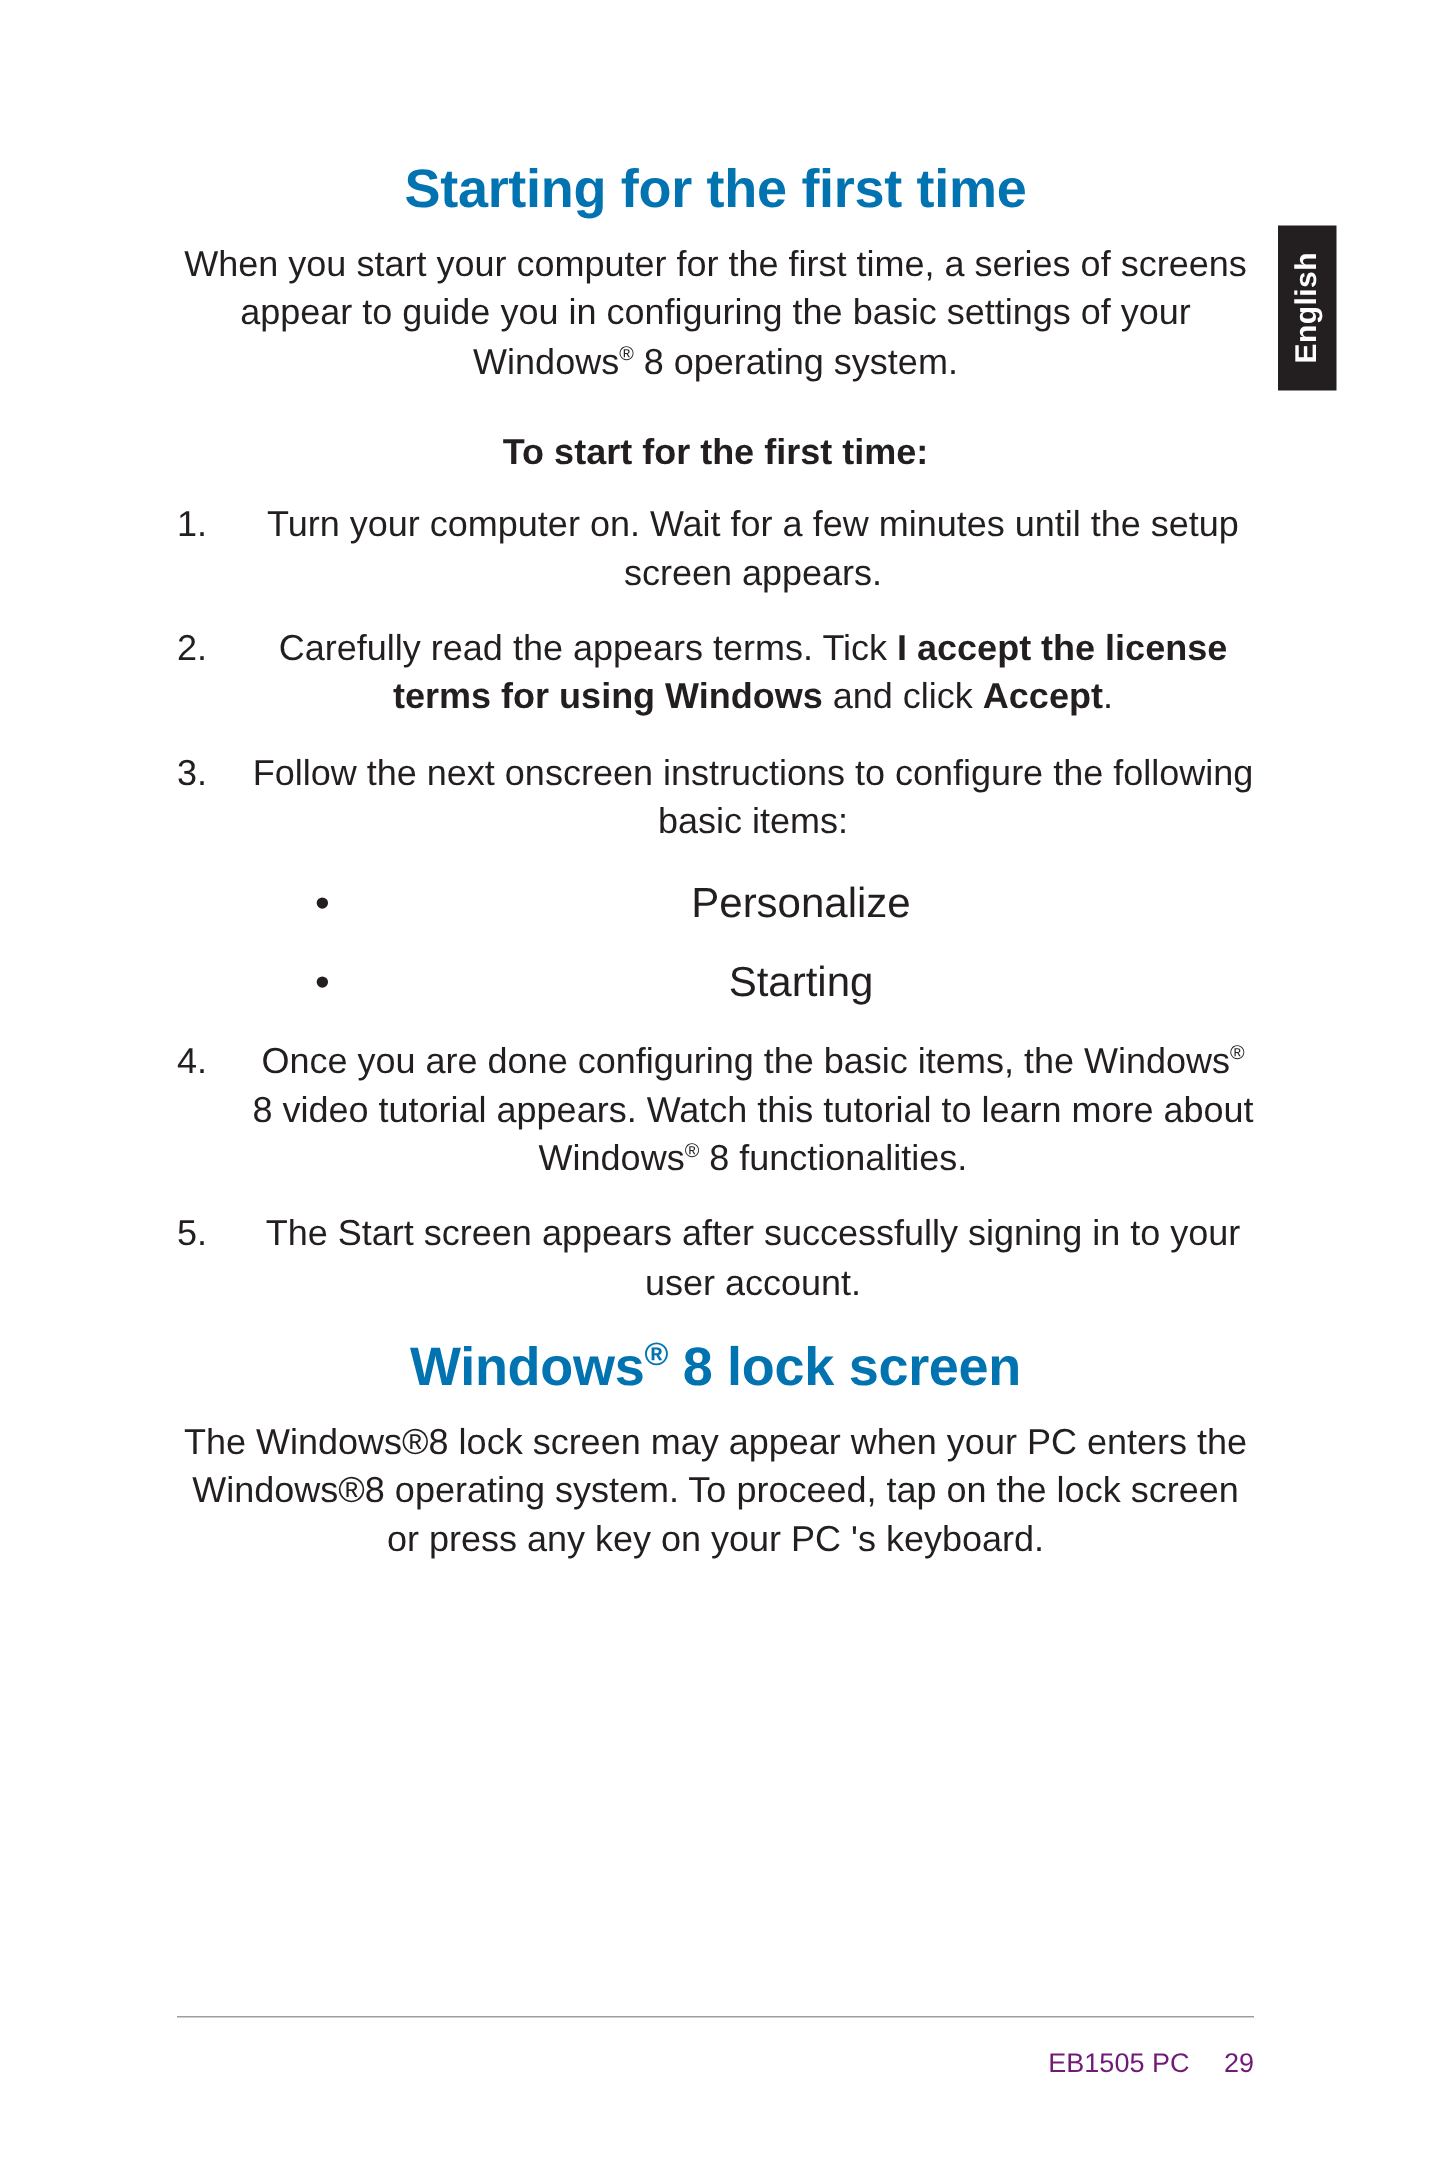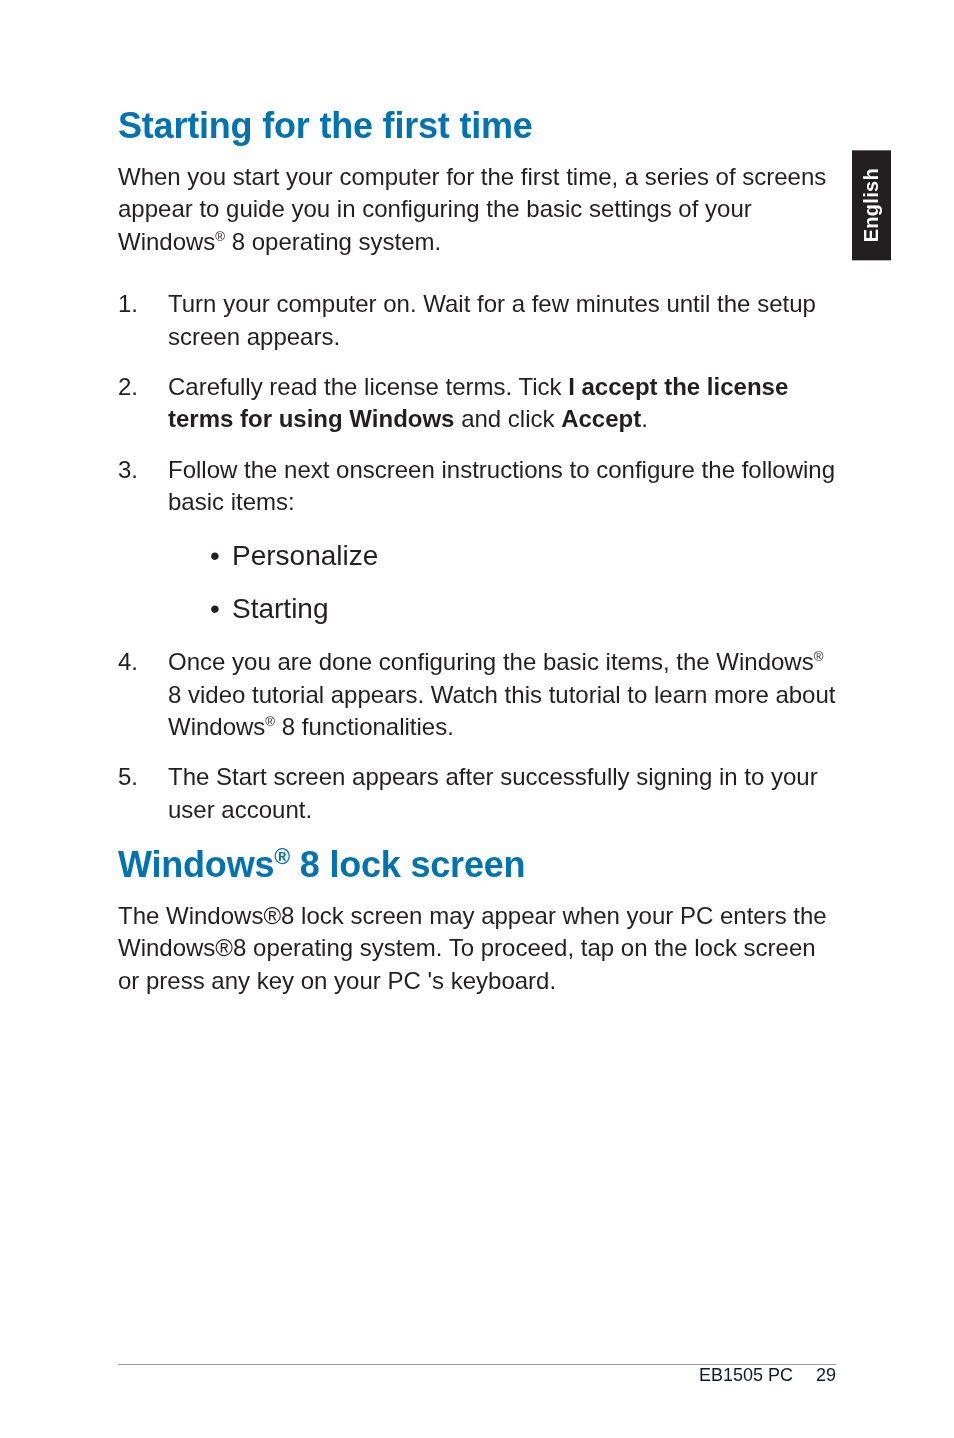--- a/index.html
+++ b/index.html
@@ -1,18 +1,19 @@
 <!DOCTYPE html>
 <html><head>
 <meta charset="utf-8">
 <style>
   * {
     margin: 0;
     padding: 0;
     box-sizing: border-box;
+    text-align: center;
   }
   body {
     width: 954px;
     height: 1438px;
     background: #ffffff;
     font-family: "Segoe UI", "Myriad Pro", Arial, sans-serif;
     position: relative;
     color: #231f20;
   }
   .page {
@@ -97,51 +98,52 @@
   }
   .bold {
     font-weight: 700;
   }
   .footer {
     position: absolute;
     bottom: 52px;
     left: 118px;
     right: 118px;
     border-top: 1px solid #9e9e9e;
-    padding-top: 0;
+    padding-top: 20px;
     text-align: right;
     font-size: 18px;
-    color: #0f172a;
+    color: #701a75;
   }
   .footer .pagenum {
     margin-left: 18px;
   }
 </style>
 </head>
 <body>
 
 <div class="side-tab">English</div>
 
 <div class="page">
 
   <h1 class="blue">Starting for the first time</h1>
 
   <p class="intro">
     <span>When you start your computer for the first time, a series of screens appear to guide you in configuring the basic settings of your Windows</span><span class="sup">®</span><span> 8 operating system.</span>
   </p>
 
+  <div class="subhead">To start for the first time:</div>
 
   <ol>
     <li>
       <span class="num">1.</span>
       <span>Turn your computer on. Wait for a few minutes until the setup screen appears.</span>
     </li>
     <li>
       <span class="num">2.</span>
-      <span>Carefully read the license terms. Tick </span><span class="bold">I accept the license terms for using Windows</span><span> and click </span><span class="bold">Accept</span><span>.</span>
+      <span>Carefully read the appears terms. Tick </span><span class="bold">I accept the license terms for using Windows</span><span> and click </span><span class="bold">Accept</span><span>.</span>
     </li>
     <li>
       <span class="num">3.</span>
       <span>Follow the next onscreen instructions to configure the following basic items:</span>
       <ul class="sub">
         <li>Personalize</li>
         <li>Starting</li>
       </ul>
     </li>
     <li>

